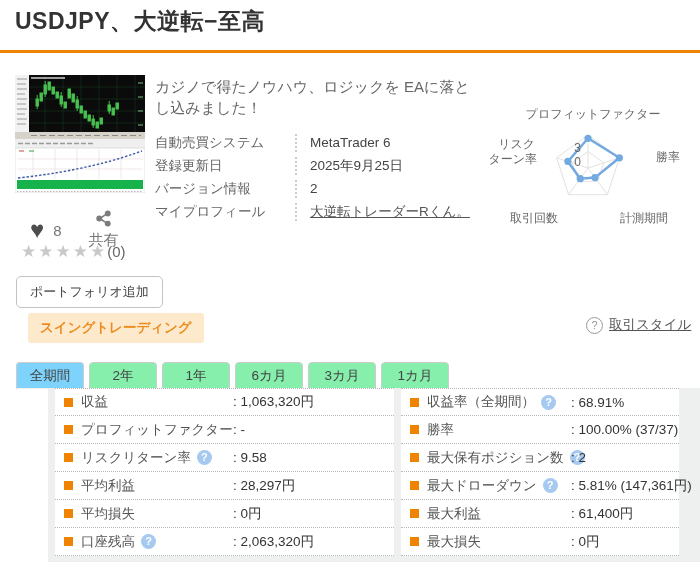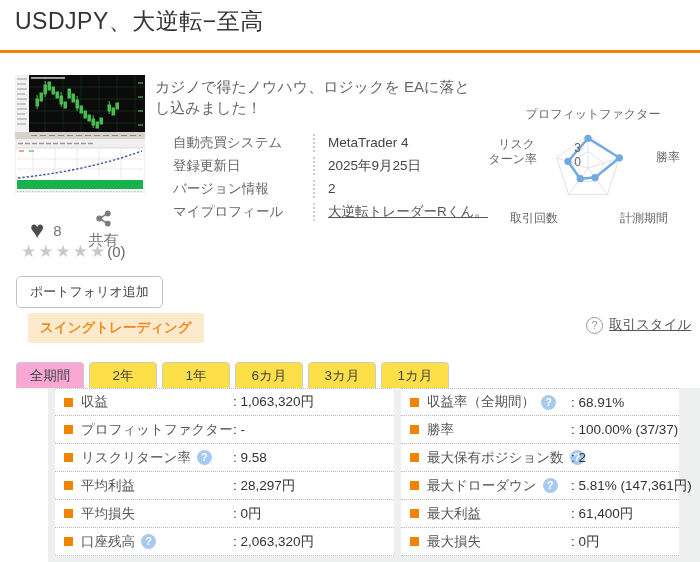--- a/index.html
+++ b/index.html
@@ -5,60 +5,60 @@
   html,body{margin:0;padding:0;}
   body{
     width:700px;height:562px;position:relative;overflow:hidden;
     background:#ffffff;
     font-family:"Liberation Sans","DejaVu Sans",sans-serif;
     -webkit-font-smoothing:antialiased;
   }
   .abs{position:absolute;}
 
   
-  .page-title{left:15px;top:6px;font-size:23px;font-weight:normal;color:#333;letter-spacing:.5px;}
+  .page-title{left:15px;top:6px;font-size:23px;font-weight:bold;color:#333;letter-spacing:.5px;}
   .title-rule{left:0;top:50px;width:700px;height:3px;}
 
   
   .thumb{left:15px;top:75px;width:130px;height:118px;cursor:pointer;}
 
   
   .social{left:30px;top:210px;display:flex;align-items:center;gap:9px;font-size:15px;color:#777;}
   .heart{font-size:24px;line-height:22px;color:#4d4d4d;cursor:pointer;}
   .share{display:flex;align-items:center;gap:4px;margin-left:18px;cursor:pointer;color:#777;flex-direction:column;}
   .stars{left:21px;top:241px;font-size:17px;color:#c9c9c9;letter-spacing:2px;}
   .stars .cnt{font-size:15px;color:#666;letter-spacing:0;}
 
   .portfolio-btn{left:16px;top:276px;background:#fff;border:1px solid #c3c3c3;border-radius:5px;
     padding:6px 13px;font-size:13px;color:#444;cursor:pointer;font-family:inherit;}
 
   
   .desc{left:155px;top:76px;width:315px;font-size:15px;line-height:21px;color:#666;}
-  .info{left:173px;top:134px;width:330px;}
+  .info{left:155px;top:134px;width:330px;}
   .info-row{display:flex;margin-bottom:5px;font-size:13.5px;line-height:18px;}
   .info-label{width:140px;color:#666;flex-shrink:0;}
   .info-value{border-left:2px dotted #ccc;padding-left:13px;color:#444;width:160px;}
   .info-value.link{text-decoration:underline;color:#555;cursor:pointer;}
 
   
   .radar-wrap{left:478px;top:100px;width:222px;height:136px;}
 
   
   .tags-row{left:16px;top:313px;display:flex;gap:18px;padding-left:12px;}
   .tag{padding:6px 12px;font-size:13.5px;font-weight:bold;border-radius:3px;white-space:nowrap;cursor:pointer;}
   .trade-style{left:586px;top:316px;display:flex;align-items:center;gap:6px;cursor:pointer;}
   .q-circle{width:15px;height:15px;border:1px solid #999;border-radius:50%;color:#999;
     font-size:11px;text-align:center;line-height:15px;flex-shrink:0;}
   .trade-style-label{font-size:13.5px;color:#555;text-decoration:underline;}
 
   
   .tabs{left:16px;top:362px;display:flex;gap:5px;}
   .tab{width:66px;height:25px;line-height:25px;text-align:center;font-size:13.5px;color:#444;
-    border:1px solid #ccc;border-radius:4px 4px 0 0;background:#fde047;cursor:pointer;}
-  .tab.active{background:#f9a8d4;border-bottom-color:#f2efe9;}
+    border:1px solid #ccc;border-radius:4px 4px 0 0;background:#86efac;cursor:pointer;}
+  .tab.active{background:#7dd3fc;border-bottom-color:#f2efe9;}
 
   
   .stats-panel{left:0;top:388px;width:700px;height:174px;background:#edf0ef;
     display:flex;gap:7px;padding-left:7px;box-sizing:border-box;margin-left:48px;}
   .stats-col{display:flex;flex-direction:column;}
   .stats-col.left{width:339px;}
   .stats-col.right{width:278px;}
   .stat-row{position:relative;height:28px;background:#fff;display:flex;align-items:center;
     padding-left:9px;font-size:13.5px;border-bottom:1px dotted #b4b8b8;box-sizing:border-box;}
   .stats-col .stat-row:first-child{border-top:1px dotted #b4b8b8;}
@@ -183,21 +183,21 @@
 <div class="abs stars">
   <span>★★★★★</span><span class="cnt">(0)</span>
 </div>
 
 <button class="abs portfolio-btn">ポートフォリオ追加</button>
 
 <div class="abs desc">カジノで得たノウハウ、ロジックを EAに落とし込みました！</div>
 <div class="abs info">
     <div class="info-row">
     <span class="info-label">自動売買システム</span>
-    <span class="info-value">MetaTrader 4</span>
+    <span class="info-value">MetaTrader 6</span>
   </div>
     <div class="info-row">
     <span class="info-label">登録更新日</span>
     <span class="info-value">2025年9月25日</span>
   </div>
     <div class="info-row">
     <span class="info-label">バージョン情報</span>
     <span class="info-value">2</span>
   </div>
     <div class="info-row">

